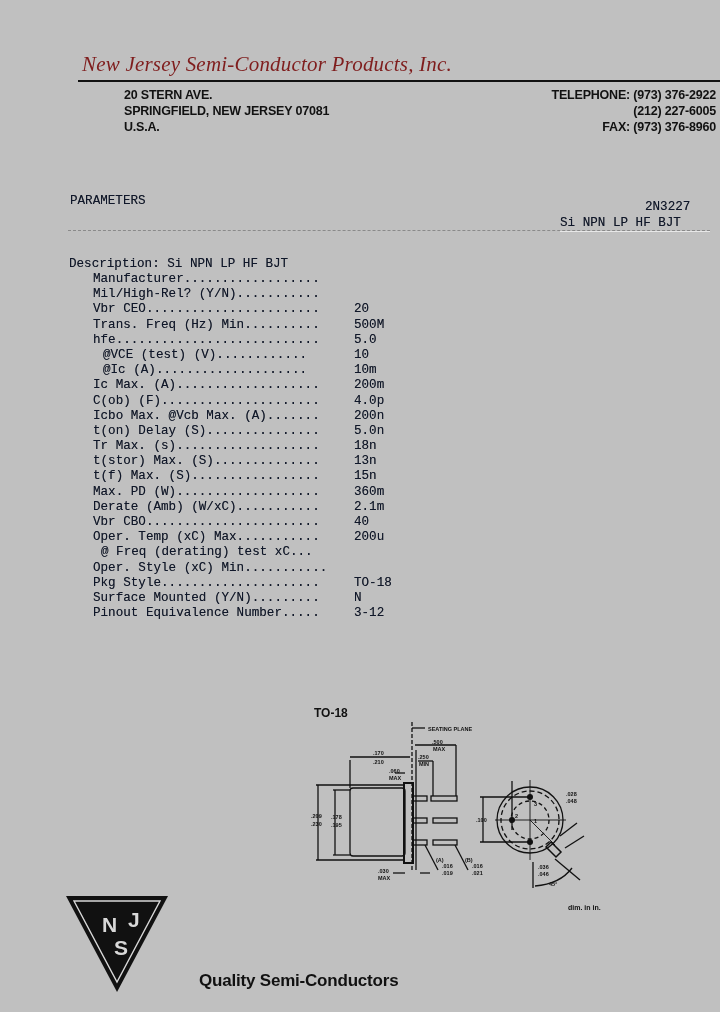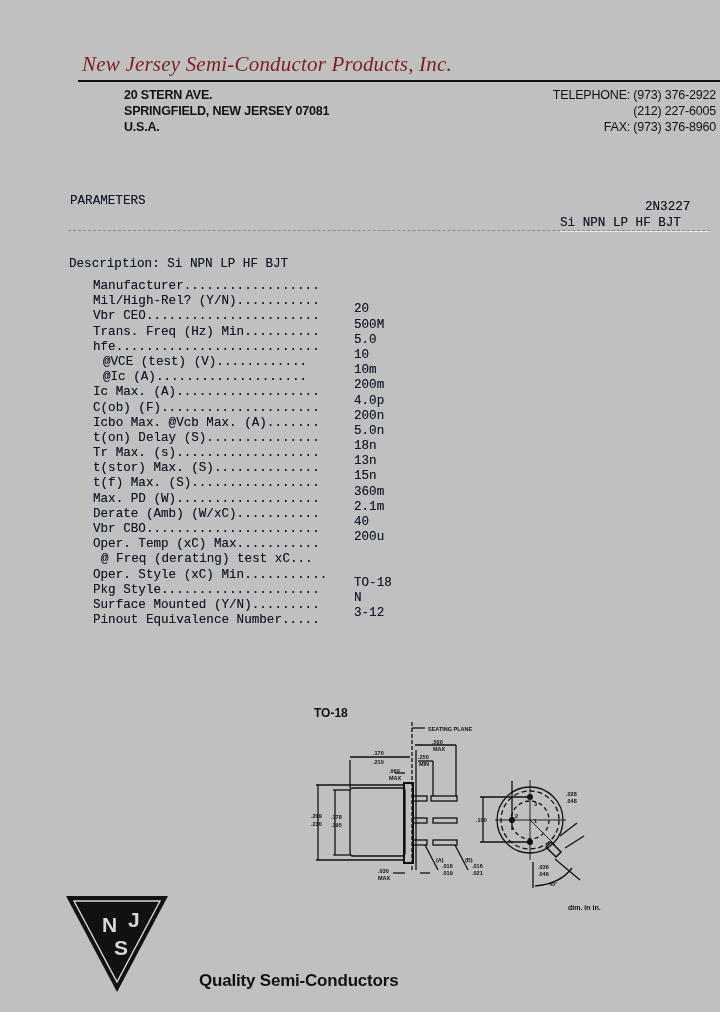--- a/index.html
+++ b/index.html
@@ -8,34 +8,34 @@
     background: #c0c0c0; color: #111;
     font-family: "Liberation Sans", sans-serif;
   }
   .abs { position: absolute; }
   .company {
     left: 82px; top: 52px; font-family: "Liberation Serif", serif;
     font-style: italic; font-size: 21px; color: #7f1d1d; letter-spacing: 0.2px;
   }
   .rule-top { left: 78px; top: 80px; width: 642px; height: 2px; background: #111; }
   .addr { left: 82px; top: 87px; font-size: 12.5px; font-weight: bold; line-height: 16px; letter-spacing: -0.2px; margin-left: 42px; }
-  .contact { right: 4px; top: 87px; font-size: 12.5px; font-weight: normal; line-height: 16px; text-align: right; letter-spacing: -0.2px; }
+  .contact { right: 4px; top: 87px; font-size: 12.5px; font-weight: bold; line-height: 16px; text-align: right; letter-spacing: -0.2px; }
   .mono {
     font-family: "Liberation Mono", monospace; color: #0f172a; font-size: 12.6px;
     text-shadow: 0 0 0.6px #666;
   }
   .params-title { left: 70px; top: 194px; }
   .part-no { left: 645px; top: 200px; }
   .part-desc { left: 560px; top: 216px; }
   .dash-rule { left: 68px; top: 230px; width: 642px; height: 0; border-top: 1px dashed #8a8a8a; }
   .dash-rule-solid { left: 560px; top: 231px; width: 150px; height: 1px; background: #e8e8e8; }
   .desc { left: 69px; top: 257px; }
   .param-table { left: 93px; top: 272px; }
   .prow { height: 15.2px; line-height: 15.2px; white-space: pre; }
-  .prow .lbl { display: inline-block; margin-top: 7px; }
+  .prow .lbl { display: inline-block; }
   .prow .val { position: absolute; left: 261px; }
   .indent1 { padding-left: 8px; }
   .indent2 { padding-left: 10px; }
   .pkg-title { left: 314px; top: 706px; font-size: 12px; font-weight: bold; }
   .dim-note { left: 568px; top: 904px; font-size: 7px; font-weight: bold; }
   .tagline { left: 155px; top: 971px; font-size: 17px; font-weight: bold; letter-spacing: -0.2px; margin-left: 44px; }
   svg text { font-family: "Liberation Sans", sans-serif; font-weight: bold; }
 </style>
 </head>
 <body>

